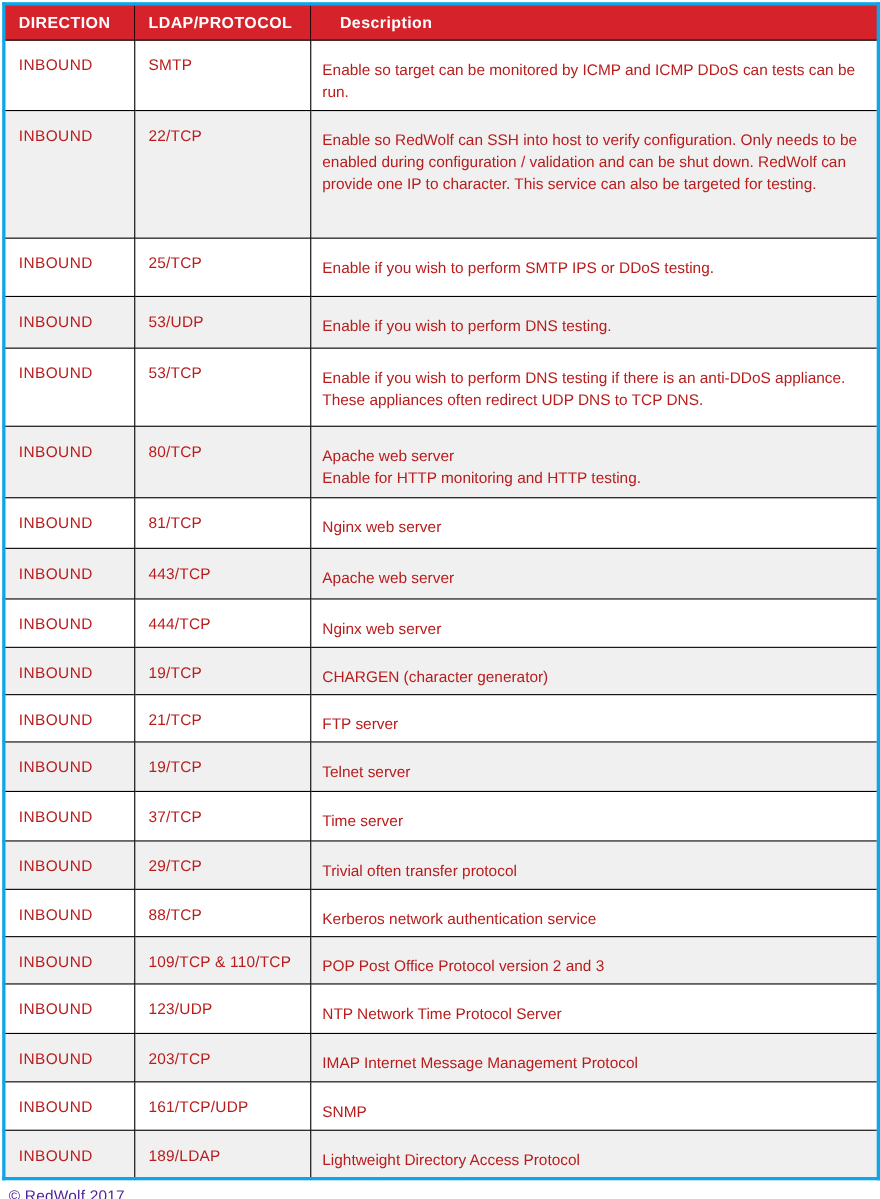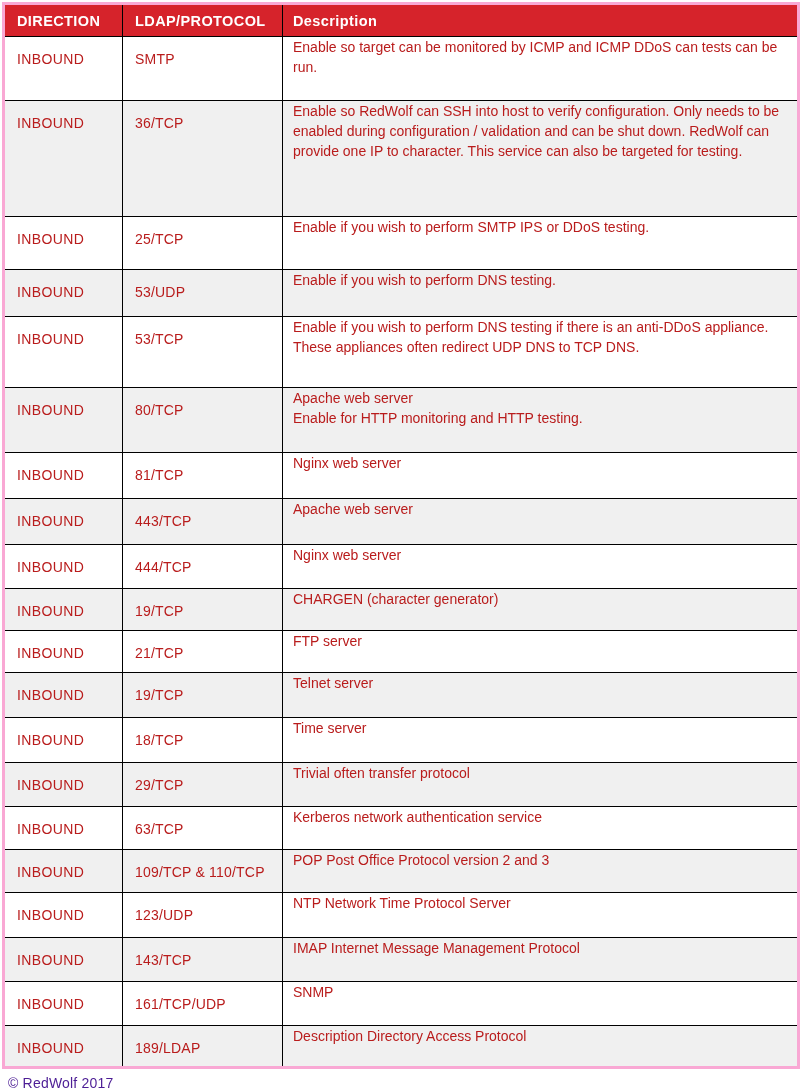--- a/index.html
+++ b/index.html
@@ -12,44 +12,44 @@
   }
   table.ports {
     border-collapse: collapse;
     table-layout: fixed;
     width: 795px;
     margin: 2px 0 0 2px;
   }
   table.ports col.c-dir  { width: 119px; }
   table.ports col.c-port { width: 160px; }
   table.ports col.c-desc { width: 516px; }
-  table.ports { border: 3px solid #f9a8d4; }
+  table.ports { border: 3px solid #0ea5e9; }
   table.ports th, table.ports td { border: 1.5px solid #000; }
   table.ports th {
     background: #d6232b;
     color: #ffffff;
     font-size: 14.5px;
     font-weight: bold;
     letter-spacing: 0.4px;
     text-align: left;
     vertical-align: middle;
     height: 33px;
     padding: 2px 6px 2px 12px;
   }
-  table.ports th.h-desc { padding-left: 10px; }
+  table.ports th.h-desc { padding-left: 26px; }
   table.ports td {
     font-size: 14px;
     color: #b91c1c;
     vertical-align: top;
     line-height: 20px;
     background: #ffffff;
   }
   td.dir  { padding: 12px 4px 6px 12px; letter-spacing: 0.4px; }
   td.port { padding: 12px 4px 6px 12px; letter-spacing: 0.2px; }
-  td.desc { padding: 0 12px 6px 10px; white-space: pre-line; }
+  td.desc { padding: 16px 12px 6px 10px; white-space: pre-line; }
   tbody tr:nth-child(even) td { background: #f0f0f0; }
   .footer-copy {
     margin: 6px 0 0 8px;
     font-size: 14px;
     color: #4c1d95;
     letter-spacing: 0.2px;
   }
 </style>
 </head>
 <body>
@@ -68,21 +68,21 @@
     </tr>
   </thead>
   <tbody>
     <tr style="height:64px">
       <td class="dir">INBOUND</td>
       <td class="port">SMTP</td>
       <td class="desc">Enable so target can be monitored by ICMP and ICMP DDoS can tests can be run.</td>
     </tr>
     <tr style="height:116px">
       <td class="dir">INBOUND</td>
-      <td class="port">36/TCP</td>
+      <td class="port">22/TCP</td>
       <td class="desc">Enable so RedWolf can SSH into host to verify configuration. Only needs to be enabled during configuration / validation and can be shut down. RedWolf can provide one IP to character. This service can also be targeted for testing.</td>
     </tr>
     <tr style="height:53px">
       <td class="dir">INBOUND</td>
       <td class="port">25/TCP</td>
       <td class="desc">Enable if you wish to perform SMTP IPS or DDoS testing.</td>
     </tr>
     <tr style="height:47px">
       <td class="dir">INBOUND</td>
       <td class="port">53/UDP</td>
@@ -124,54 +124,54 @@
       <td class="port">21/TCP</td>
       <td class="desc">FTP server</td>
     </tr>
     <tr style="height:45px">
       <td class="dir">INBOUND</td>
       <td class="port">19/TCP</td>
       <td class="desc">Telnet server</td>
     </tr>
     <tr style="height:45px">
       <td class="dir">INBOUND</td>
-      <td class="port">18/TCP</td>
+      <td class="port">37/TCP</td>
       <td class="desc">Time server</td>
     </tr>
     <tr style="height:44px">
       <td class="dir">INBOUND</td>
       <td class="port">29/TCP</td>
       <td class="desc">Trivial often transfer protocol</td>
     </tr>
     <tr style="height:43px">
       <td class="dir">INBOUND</td>
-      <td class="port">63/TCP</td>
+      <td class="port">88/TCP</td>
       <td class="desc">Kerberos network authentication service</td>
     </tr>
     <tr style="height:43px">
       <td class="dir">INBOUND</td>
       <td class="port">109/TCP &amp; 110/TCP</td>
       <td class="desc">POP Post Office Protocol version 2 and 3</td>
     </tr>
     <tr style="height:45px">
       <td class="dir">INBOUND</td>
       <td class="port">123/UDP</td>
       <td class="desc">NTP Network Time Protocol Server</td>
     </tr>
     <tr style="height:44px">
       <td class="dir">INBOUND</td>
-      <td class="port">143/TCP</td>
+      <td class="port">203/TCP</td>
       <td class="desc">IMAP Internet Message Management Protocol</td>
     </tr>
     <tr style="height:44px">
       <td class="dir">INBOUND</td>
       <td class="port">161/TCP/UDP</td>
       <td class="desc">SNMP</td>
     </tr>
     <tr style="height:42px">
       <td class="dir">INBOUND</td>
       <td class="port">189/LDAP</td>
-      <td class="desc">Description Directory Access Protocol</td>
+      <td class="desc">Lightweight Directory Access Protocol</td>
     </tr>
   </tbody>
 </table>
 
 <div class="footer-copy">© RedWolf 2017</div>
 
 </body></html>

